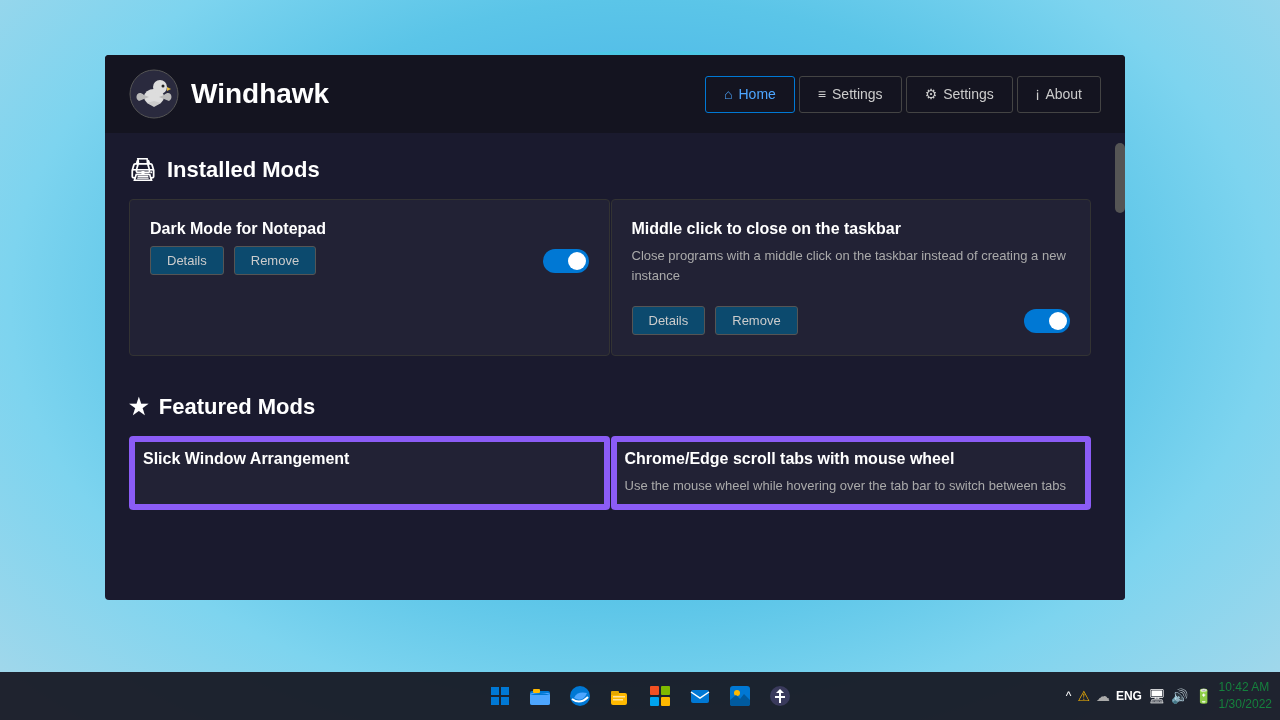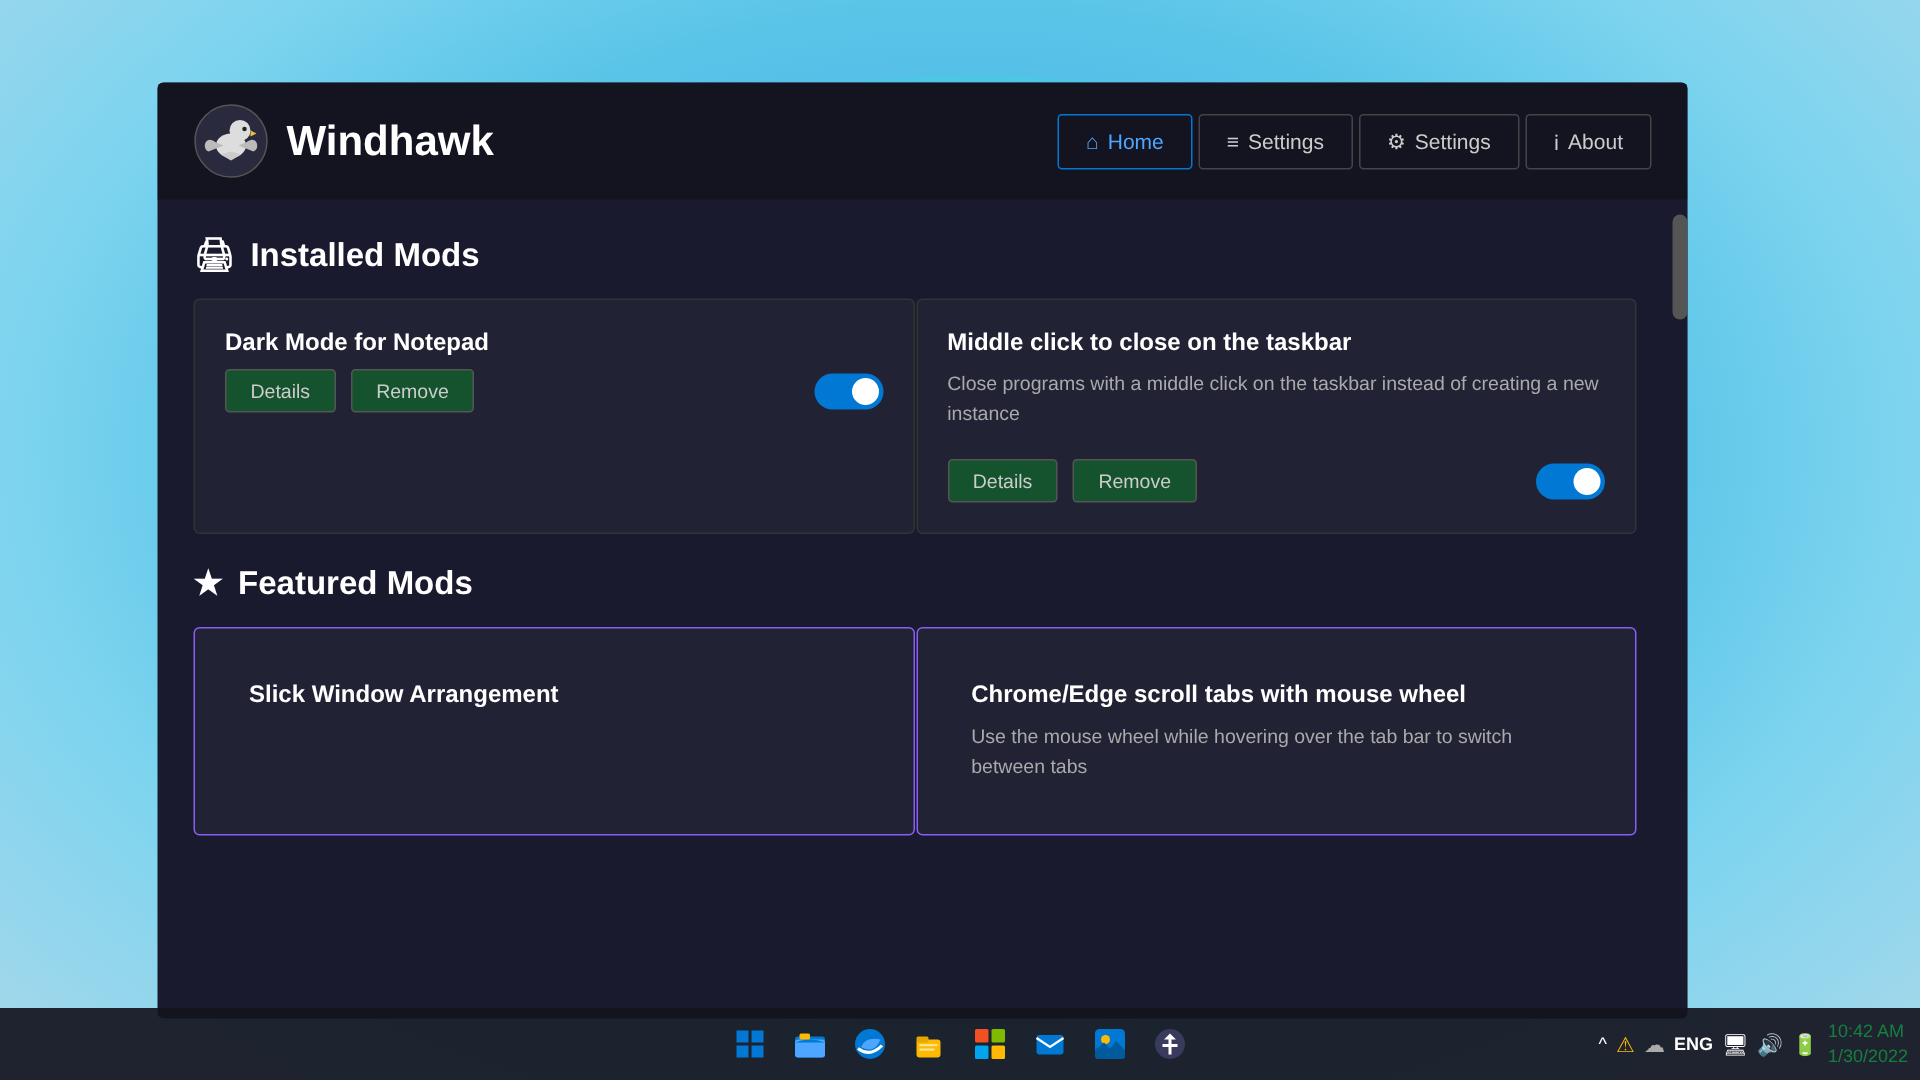--- a/index.html
+++ b/index.html
@@ -75,21 +75,21 @@
       font-size: 12px;
       color: #15803d;
     }
 
     
     .app-window {
       position: absolute;
       top: 55px;
       left: 105px;
       width: 1020px;
-      height: 624px;
+      height: 545px;
       background: #1a1a2e;
       border-radius: 4px;
       overflow: hidden;
       z-index: 10;
       display: flex;
       flex-direction: column;
     }
 
     
     .header {
@@ -156,21 +156,21 @@
       color: white;
       font-size: 22px;
       font-weight: 600;
     }
 
     
     .mods-grid {
       display: grid;
       grid-template-columns: 1fr 1fr;
       gap: 1px;
-      margin-bottom: 20px;
+      margin-bottom: 38px;
     }
 
     .mod-card {
       background: #222235;
       border: 1px solid #333;
       border-radius: 4px;
       padding: 20px;
     }
     .mod-title {
       color: white;
@@ -185,21 +185,21 @@
       min-height: 40px;
       margin-bottom: 20px;
     }
     .mod-actions {
       display: flex;
       align-items: center;
       gap: 10px;
     }
     .mod-btn {
       padding: 6px 16px;
-      background: #14532d;
+      background: #0c4a6e;
       border: 1px solid #555;
       color: #ccc;
       cursor: pointer;
       font-size: 13px;
       border-radius: 3px;
     }
 
     
     .toggle {
       margin-left: auto;
@@ -221,23 +221,23 @@
       right: 3px;
       width: 18px;
       height: 18px;
       background: white;
       border-radius: 50%;
     }
 
     
     .featured-card {
       background: #222235;
-      border: 1px solid #8b5cf6;
+      border: 6px solid #8b5cf6;
       border-radius: 4px;
-      padding: 36px;
+      padding: 8px;
     }
     .featured-title {
       color: white;
       font-size: 16px;
       font-weight: 700;
       margin-bottom: 8px;
     }
     .featured-desc {
       color: #aaa;
       font-size: 13px;

